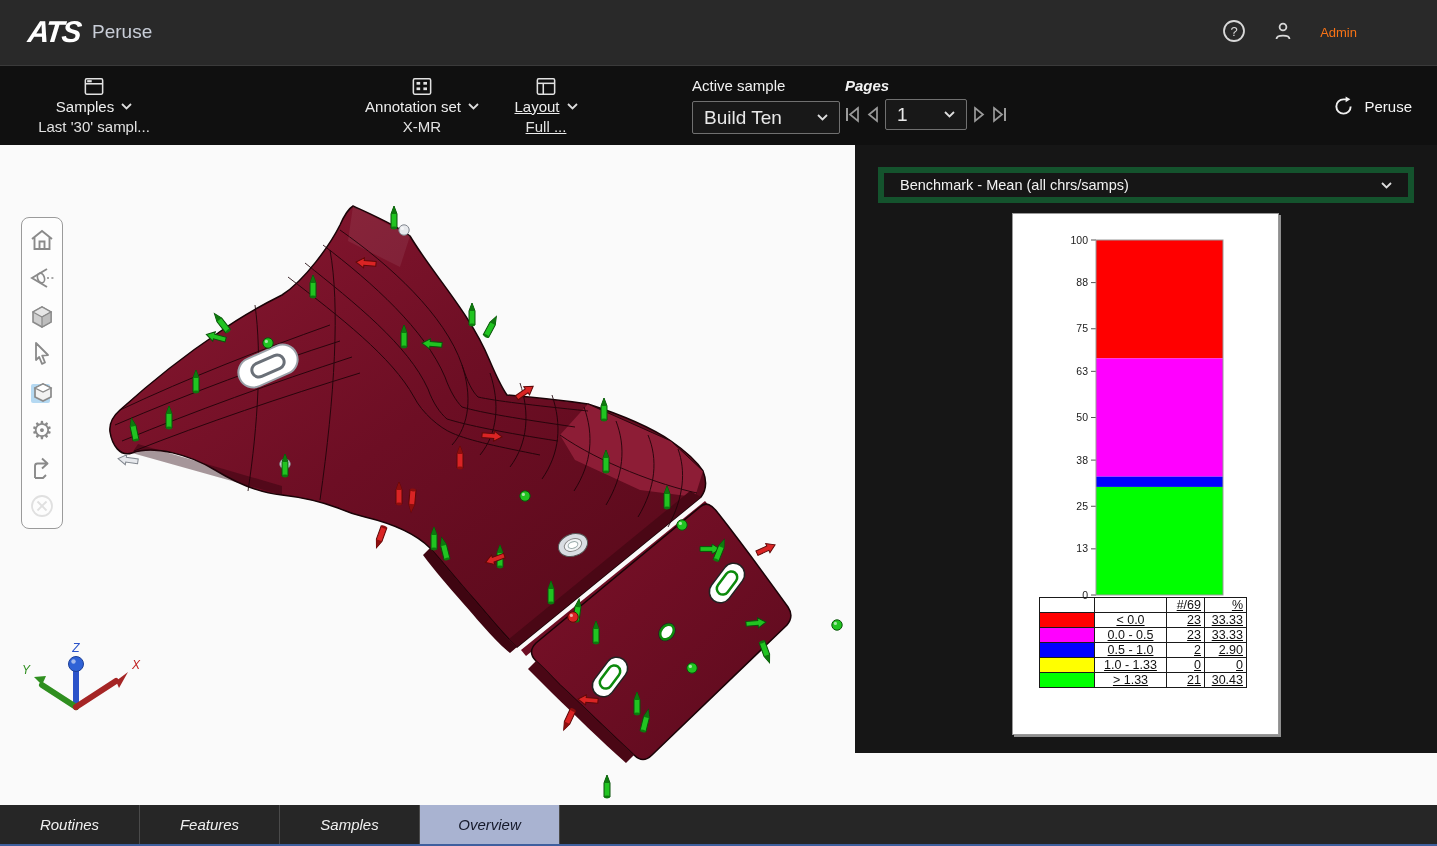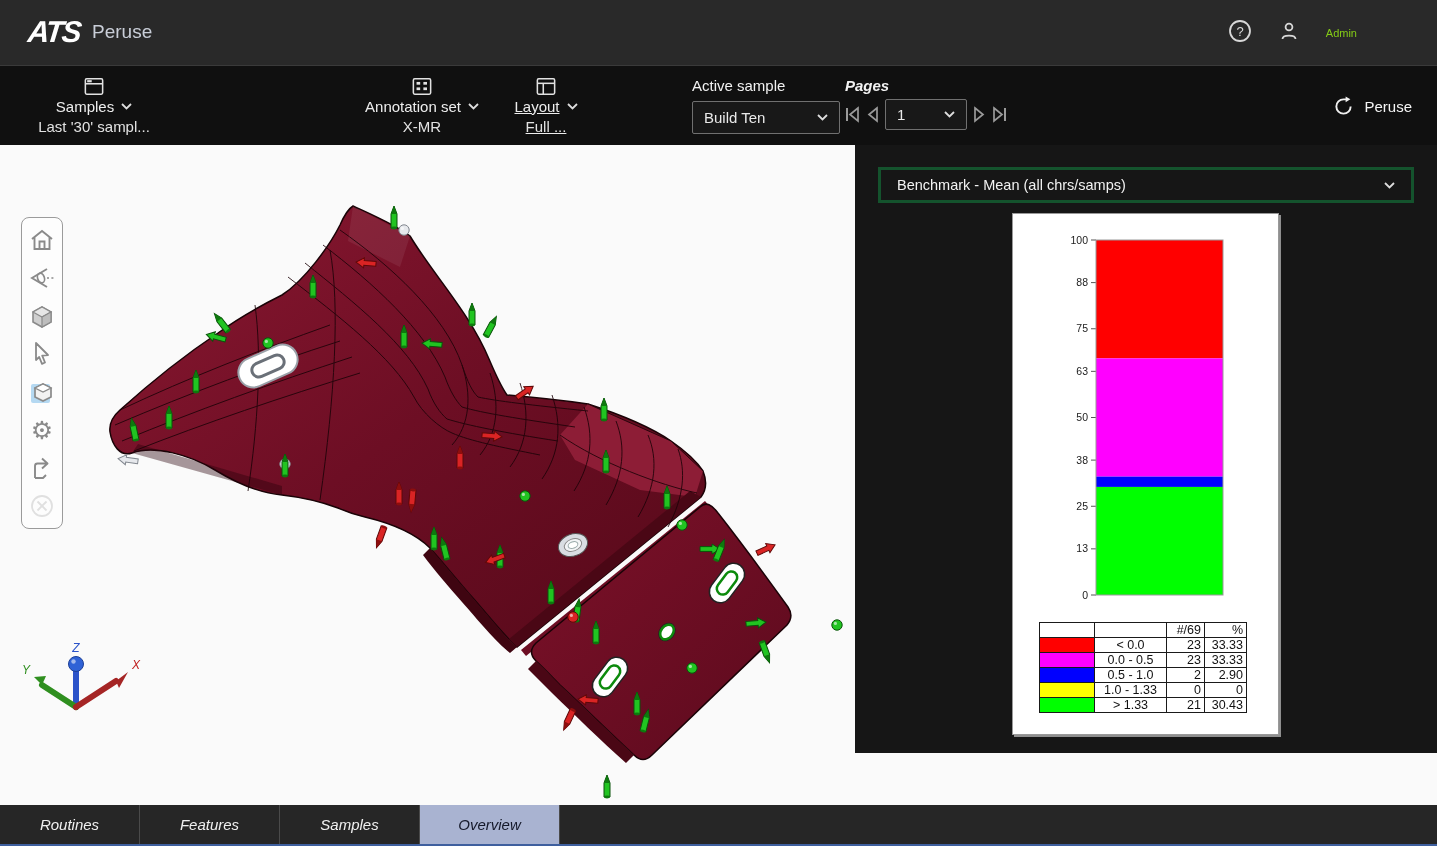--- a/index.html
+++ b/index.html
@@ -9,60 +9,60 @@
     font-family:"Liberation Sans", sans-serif;
     background:#fafafa;
     box-shadow: inset 0 0 0 1px #8a8a8a;
   }
   
   #topbar { position:absolute; left:0; top:0; width:1437px; height:65px; background:#292929; }
   #logo { position:absolute; left:28px; top:15px; color:#fff; font-size:30px; font-weight:800;
           font-style:italic; letter-spacing:-2px; transform:skewX(-6deg); }
   #apptitle { position:absolute; left:92px; top:21px; color:#c9ced8; font-size:19px; }
   #topbar-right { position:absolute; right:80px; top:0; height:65px; display:flex; align-items:center; gap:26px; }
-  #username { color:#84cc16; font-size:11px; }
+  #username { color:#f97316; font-size:13px; }
   
   #toolbar { position:absolute; left:0; top:65px; width:1437px; height:80px; background:#101010; border-top:1px solid #3a3a3a; }
   .tbtn { position:absolute; top:0; height:80px; display:flex; flex-direction:column; align-items:center;
           justify-content:center; gap:1px; color:#ededed; cursor:pointer; }
   .lrow { display:flex; align-items:center; gap:7px; font-size:15px; line-height:19px; }
   .tsub { font-size:15px; color:#e2e2e2; line-height:19px; }
   #btn-samples {left:18px; width:152px;} #btn-sieve {left:202px; width:146px;}
   #btn-annotation {left:346px; width:152px;} #btn-layout {left:485px; width:122px;text-decoration:underline;}
   #btn-overview { left:1098px; width:196px; background:#464646; }
   #active-sample { position:absolute; left:692px; top:11px; color:#f2f2f2; font-size:15px; }
   .selbox { margin-top:7px; width:148px; height:33px; border:1px solid #707070; background:#181818;
-            display:flex; align-items:center; padding:0 11px; font-size:15px; color:#e9e9e9; border-radius:2px; }
+            display:flex; align-items:center; padding:0 11px; font-size:19px; color:#e9e9e9; border-radius:2px; }
   .selbox .chev { margin-left:auto; }
   #pages { position:absolute; left:845px; top:11px; width:186px; color:#f2f2f2; }
   #pages-label { font-weight:bold; font-size:15px; text-align:left;font-style:italic; }
   #pages-controls { margin-top:5px; display:flex; align-items:center; gap:5px; }
   #pages .selbox { margin-top:0; width:82px; height:31px; }
   #refresh { position:absolute; right:25px; top:0; height:80px; display:flex; align-items:center; gap:10px;
              color:#f5f5f5; font-size:15px; cursor:pointer; }
   .chev { width:11px; height:7px; }
   .navic { width:15px; height:17px; }
   
   #main { position:absolute; left:0; top:145px; width:1437px; height:660px; background:#fafafa; }
   #part-svg { position:absolute; left:0; top:0; }
   #lefttools { position:absolute; left:21px; top:72px; width:42px; background:#fdfdfd;
                border:1px solid #9b9b9b; border-radius:8px; padding:3px 0; }
   .tool { height:38px; display:flex; align-items:center; justify-content:center; cursor:pointer; }
   .tool.disabled { opacity:.45; cursor:default; }
   .gearglyph { font-family:"DejaVu Sans", sans-serif; font-size:25px; color:#8a8a8a; line-height:1; }
   #triad { position:absolute; left:18px; top:498px; }
   
   #panel { position:absolute; left:855px; top:0; width:582px; height:608px; background:#161616; }
-  #report-select { position:absolute; left:23px; top:22px; width:536px; height:36px; border:3px solid #14532d;
+  #report-select { position:absolute; left:23px; top:22px; width:536px; height:36px; border:6px solid #14532d;
                    display:flex; align-items:center; padding:0 16px; color:#f2f2f2; font-size:14.5px;
                    background:#161616; cursor:pointer; }
   #report-select .chev { margin-left:auto; }
   #card { position:absolute; left:157px; top:68px; width:267px; height:522px; background:#fff;
           border:1px solid #999; box-shadow:2px 2px 0 #8f8f8f; }
-  #rtable { position:absolute; left:26px; top:408px; border-collapse:collapse; table-layout:fixed; }
+  #rtable { position:absolute; left:26px; top:383px; border-collapse:collapse; table-layout:fixed;text-decoration:underline; }
   #rtable td { border:1px solid #1a1a1a; font-size:12.5px; height:15px; padding:0 3px; color:#111; overflow:hidden; }
   #rtable .sw { width:55px; } #rtable .rg { width:72px; text-align:center; }
   #rtable .ct { width:38px; text-align:right; } #rtable .pc { width:42px; text-align:right; }
   
   #tabbar { position:absolute; left:0; top:805px; width:1437px; height:39px; background:#262626; display:flex; }
   .tab { width:140px; height:39px; display:flex; align-items:center; justify-content:center;
          color:#f0f0f0; font-size:15px; border-right:1px solid #4a4a4a; cursor:pointer;font-style:italic; }
   .tab.sel { background:#a9b3d1; color:#15192b; }
   #bottomline { position:absolute; left:0; top:844px; width:1437px; height:2px; background:#3e5f9e; }
 </style>

